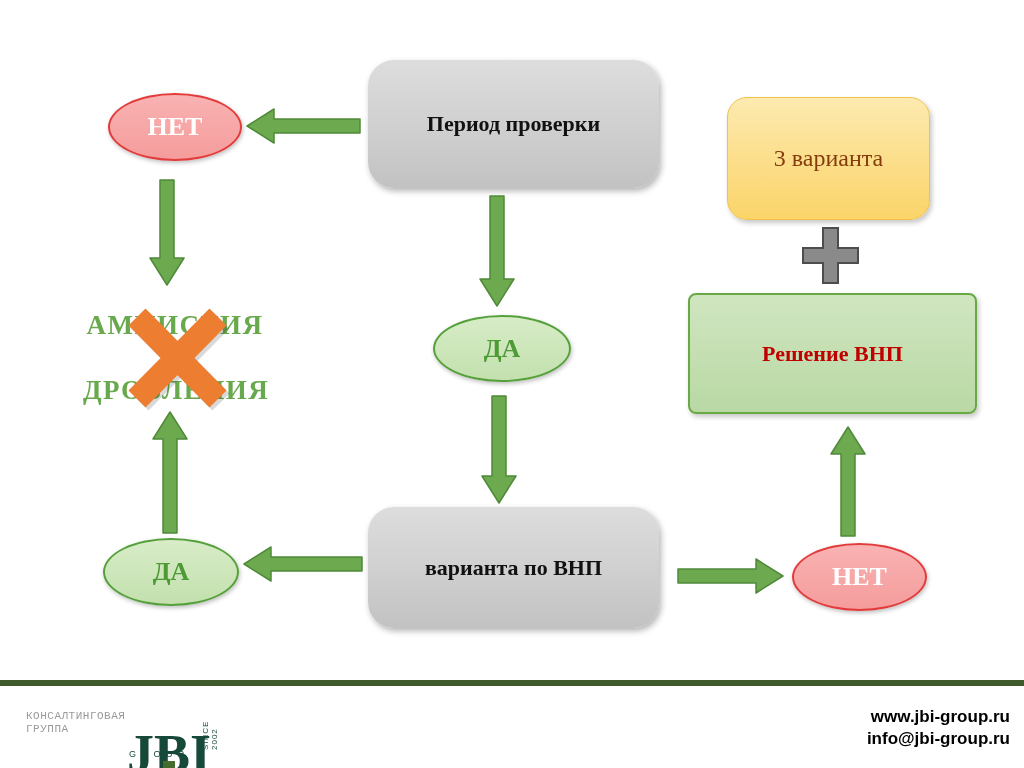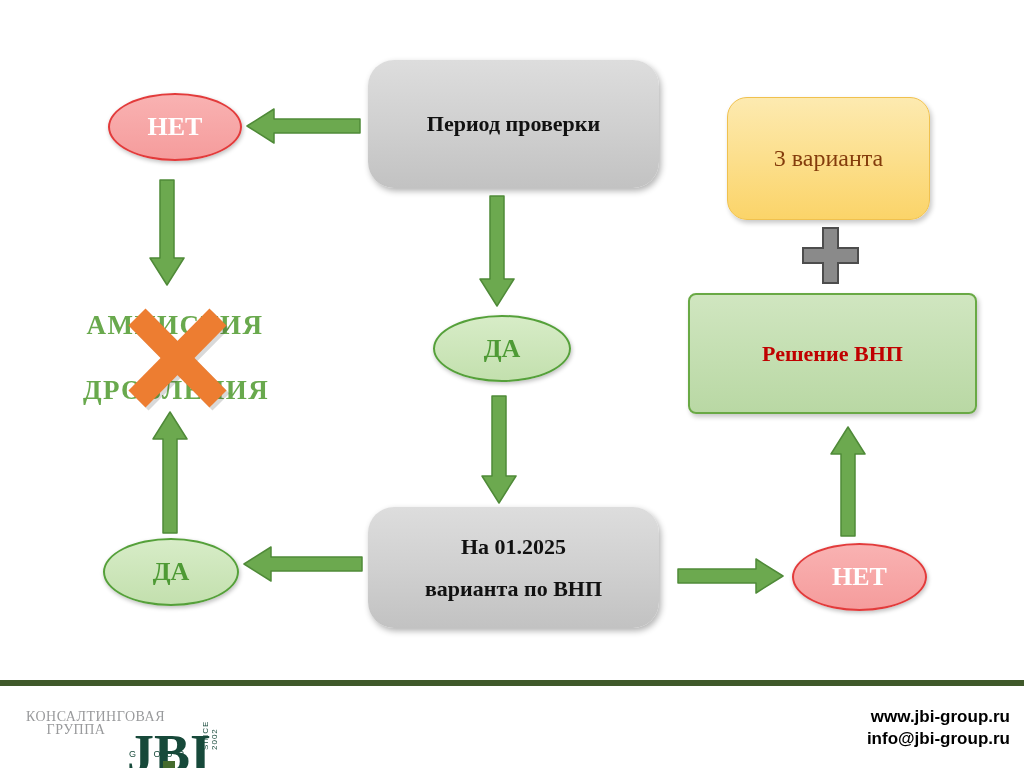--- a/index.html
+++ b/index.html
@@ -49,22 +49,22 @@
     position:absolute;left:83px;width:184px;text-align:center;
     color:#69A94D;font-weight:bold;font-size:27px;letter-spacing:1.5px;white-space:nowrap;
   }
   .amnesty.l1{top:310px;}
   .amnesty.l2{top:375px;}
   
   .overlay{position:absolute;left:0;top:0;width:1024px;height:768px;pointer-events:none;}
   
   .footer-bar{position:absolute;left:0;top:680px;width:1024px;height:6px;background:#40592a;}
   .logo-company{
-    position:absolute;left:26px;top:710px;width:100px;text-align:center;
-    font-family:Liberation Serif, serif;font-size:14px;line-height:13px;
+    position:absolute;left:26px;top:710px;width:100px;text-align:left;
+    font-family:Liberation Mono, monospace;font-size:11px;line-height:13px;
     color:#999a9c;letter-spacing:0.5px;
   }
   .logo-jbi{
     position:absolute;left:127px;top:692px;
     font-family:"Liberation Serif","DejaVu Serif",serif;font-weight:bold;
     font-size:54px;line-height:54px;color:#17493a;letter-spacing:0px;margin-top:35px;
   }
   .logo-group{
     position:absolute;left:129px;top:749px;width:78px;
     font-family:"Liberation Sans",sans-serif;font-size:9px;color:#17493a;
@@ -104,21 +104,20 @@
   </div>
 
   <div class="shape ellipse green-el el-yes-mid">
     <span>ДА</span>
   </div>
 
   <div class="amnesty l1">АМНИСТИЯ</div>
   <div class="amnesty l2">ДРОБЛЕНИЯ</div>
 
   <div class="shape graybox box-2025">
-    <span>На 01.2025</span>
     <span>варианта по ВНП</span>
   </div>
 
   <div class="shape ellipse green-el el-yes-bottom">
     <span>ДА</span>
   </div>
 
   <div class="shape ellipse pink el-no-bottom">
     <span>НЕТ</span>
   </div>

